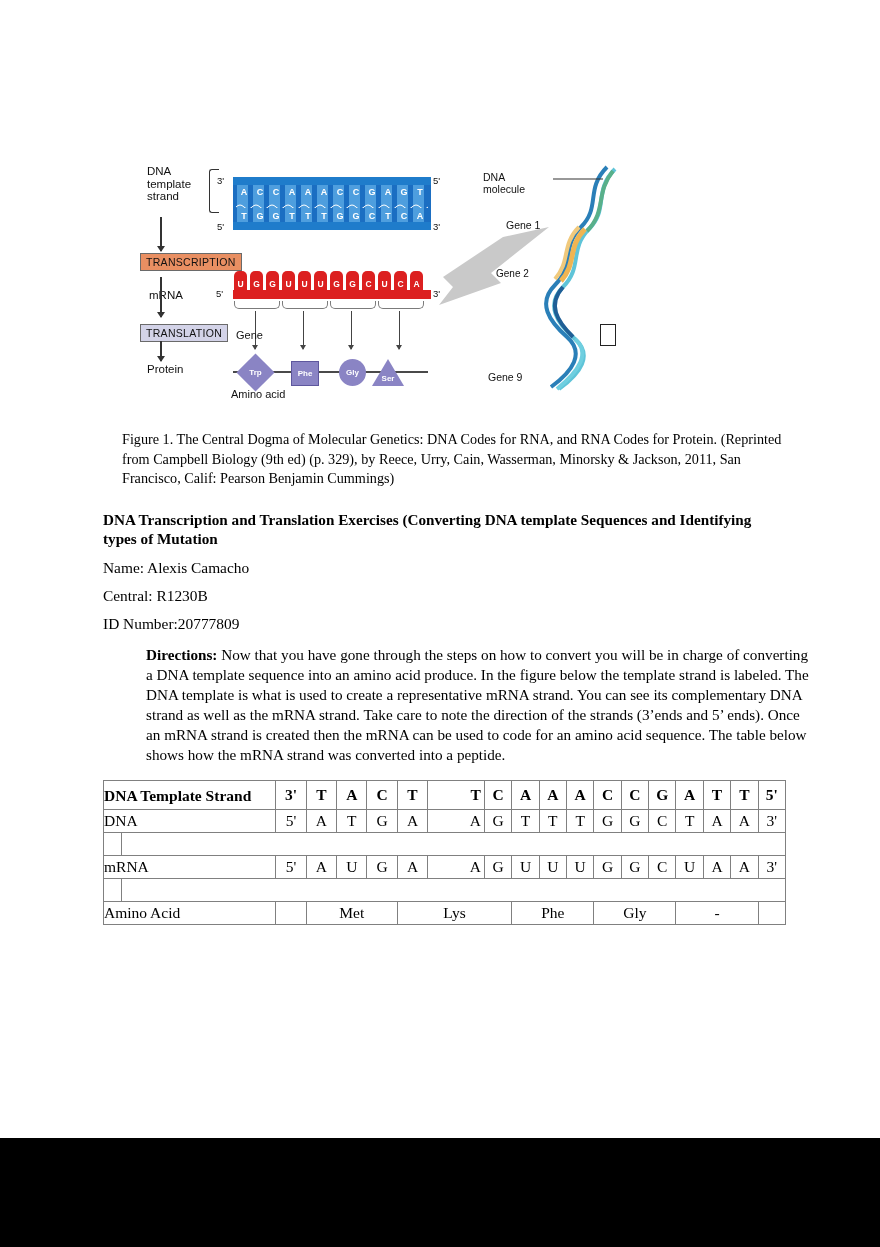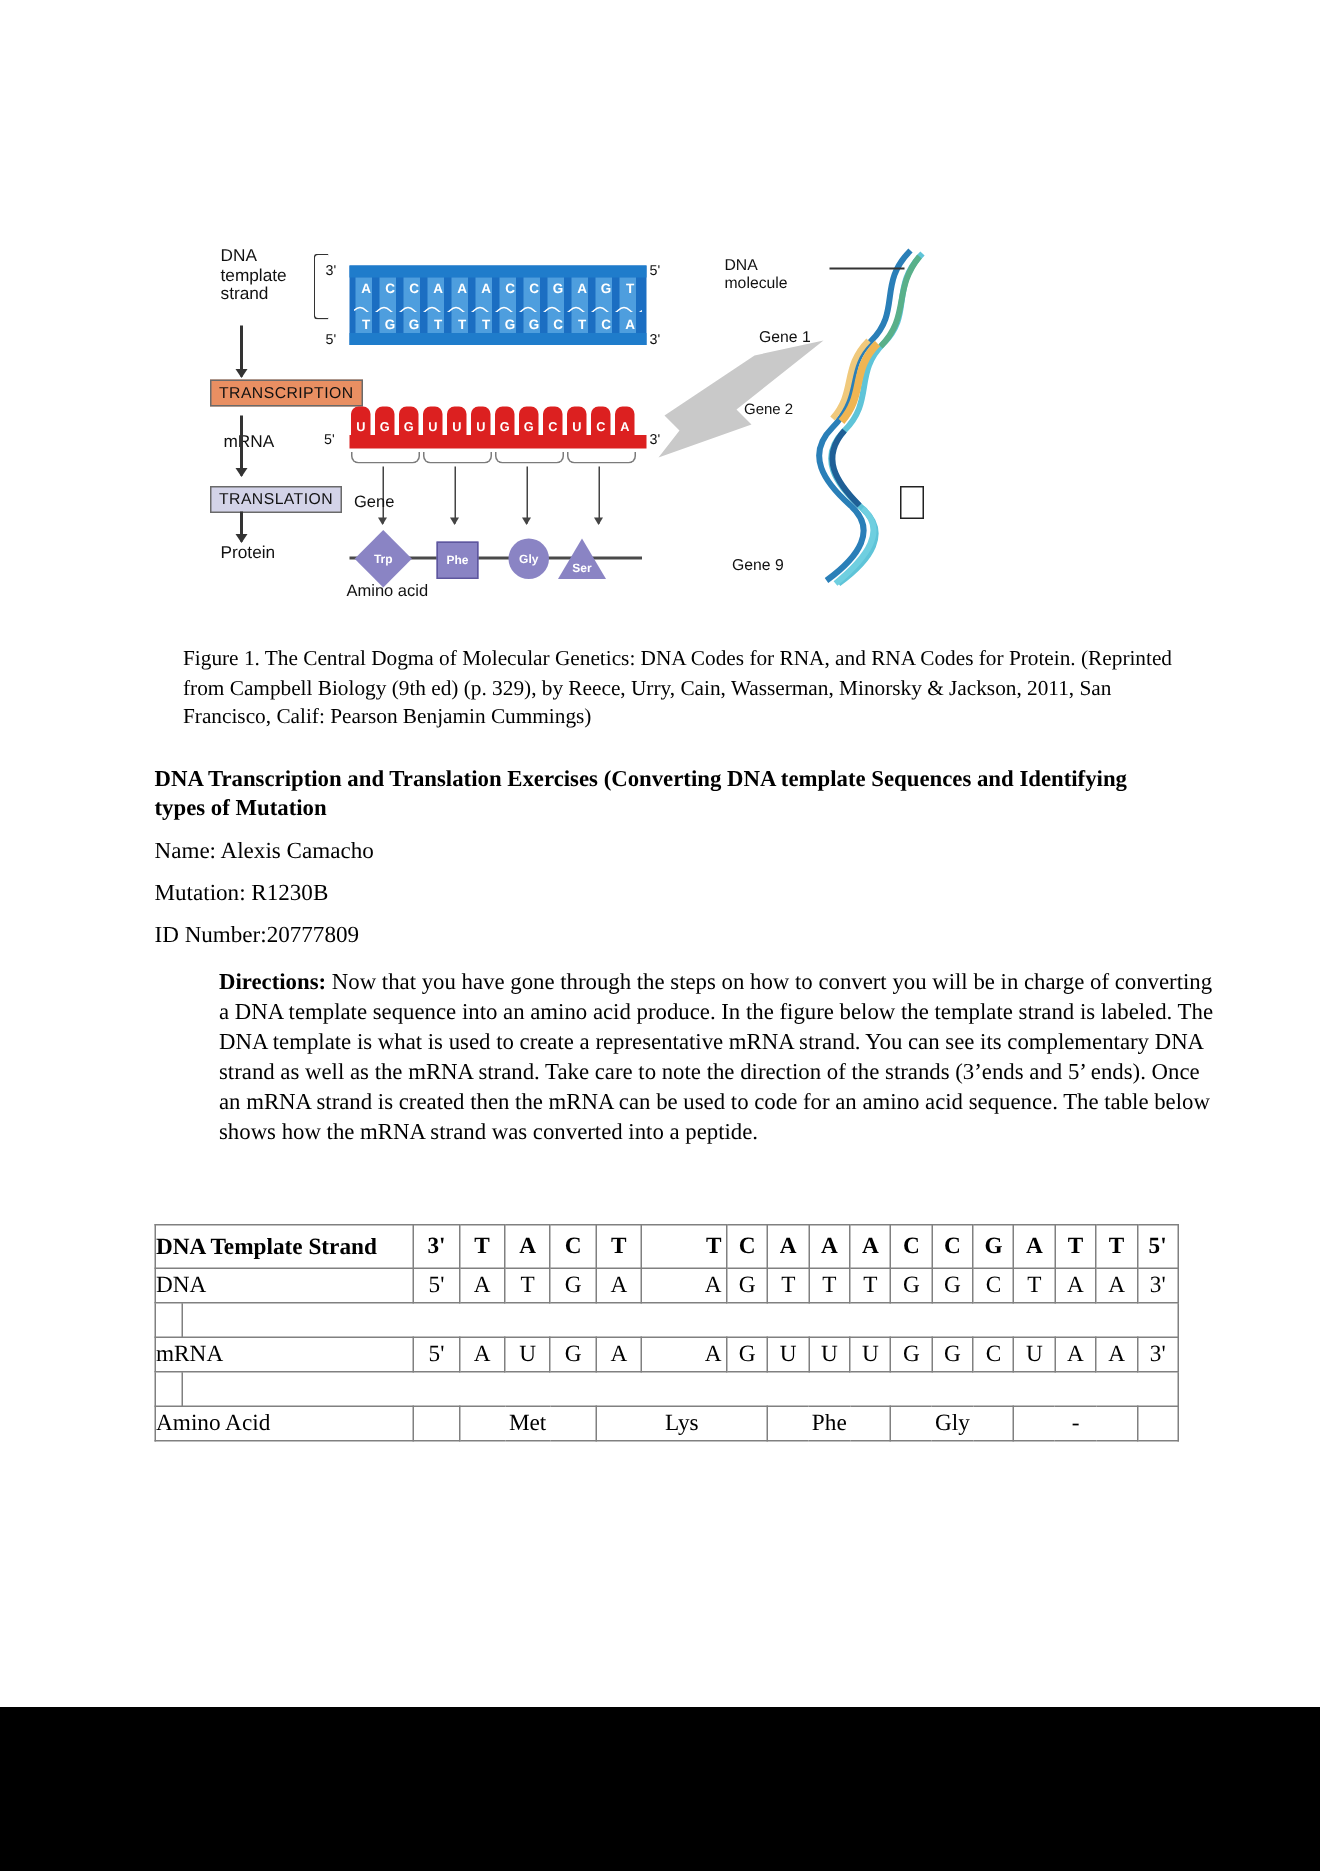--- a/index.html
+++ b/index.html
@@ -112,21 +112,21 @@
   .meta.m1 { top:559px; }
   .meta.m2 { top:587px; }
   .meta.m3 { top:615px; }
 
   .directions { position:absolute; left:103px; top:645px; width:668px; font-size:15.2px; line-height:20.1px; text-align:left;margin-left:43px; }
   .directions b { font-weight:bold; }
 
   h2.table-title { position:absolute; left:103px; top:792px; margin:0; font-size:15px; font-weight:bold; }
 
   
-  table.dna-table { position:absolute; left:103px; top:816px; width:683px;
+  table.dna-table { position:absolute; left:103px; top:780px; width:683px;
                     border-collapse:collapse; table-layout:fixed; }
   table.dna-table td { border:1px solid #808080; padding:0; font-size:15.5px;
                        vertical-align:middle; height:22px; }
   td.rowlabel { padding-left:12px; font-size:15.5px; text-align:left; }
   td.rowlabel.hdr { font-weight:bold; line-height:17px; padding-top:3px; padding-bottom:3px; }
   td.nt { text-align:center; }
   td.nt.b { font-weight:bold; }
   td.nt.wide { text-align:right; padding-right:3px; }
   td.aa { text-align:center; }
   .tall { height:34px; }
@@ -268,21 +268,21 @@
     <div class="fig-label lbl-dnamol">DNA<br>molecule</div>
     <div class="fig-label lbl-gene1">Gene 1</div>
     <div class="fig-label lbl-gene2">Gene 2</div>
     <div class="fig-label lbl-gene3">Gene 9</div>
   </div>
 
   <div class="caption"><b>Figure 1. The Central Dogma of Molecular Genetics: DNA Codes for RNA, and RNA Codes for Protein.</b> <span>(Reprinted from Campbell Biology (9th ed) (p. 329), by Reece, Urry, Cain, Wasserman, Minorsky &amp; Jackson, 2011, San Francisco, Calif: Pearson Benjamin Cummings)</span></div>
 
   <h1 class="doc-heading">DNA Transcription and Translation Exercises (Converting DNA template Sequences and Identifying types of Mutation</h1>
   <div class="meta m1">Name: Alexis Camacho</div>
-  <div class="meta m2">Mutation: R1230B</div>
+  <div class="meta m2">Central: R1230B</div>
   <div class="meta m3">ID Number:20777809</div>
 
   <div class="directions"><b>Directions:</b><span> Now that you have gone through the steps on how to convert you will be in charge of converting a DNA template sequence into an amino acid produce. In the figure below the template strand is labeled. The DNA template is what is used to create a representative mRNA strand. You can see its complementary DNA strand as well as the mRNA strand. Take care to note the direction of the strands (3’ends and 5’ ends). Once an mRNA strand is created then the mRNA can be used to code for an amino acid sequence. The table below shows how the mRNA strand was converted into a peptide.</span></div>
 
 
   <table class="dna-table">
     <colgroup>
       <col style="width:18px">
         <col style="width:152px">
       <col style="width:30px">

